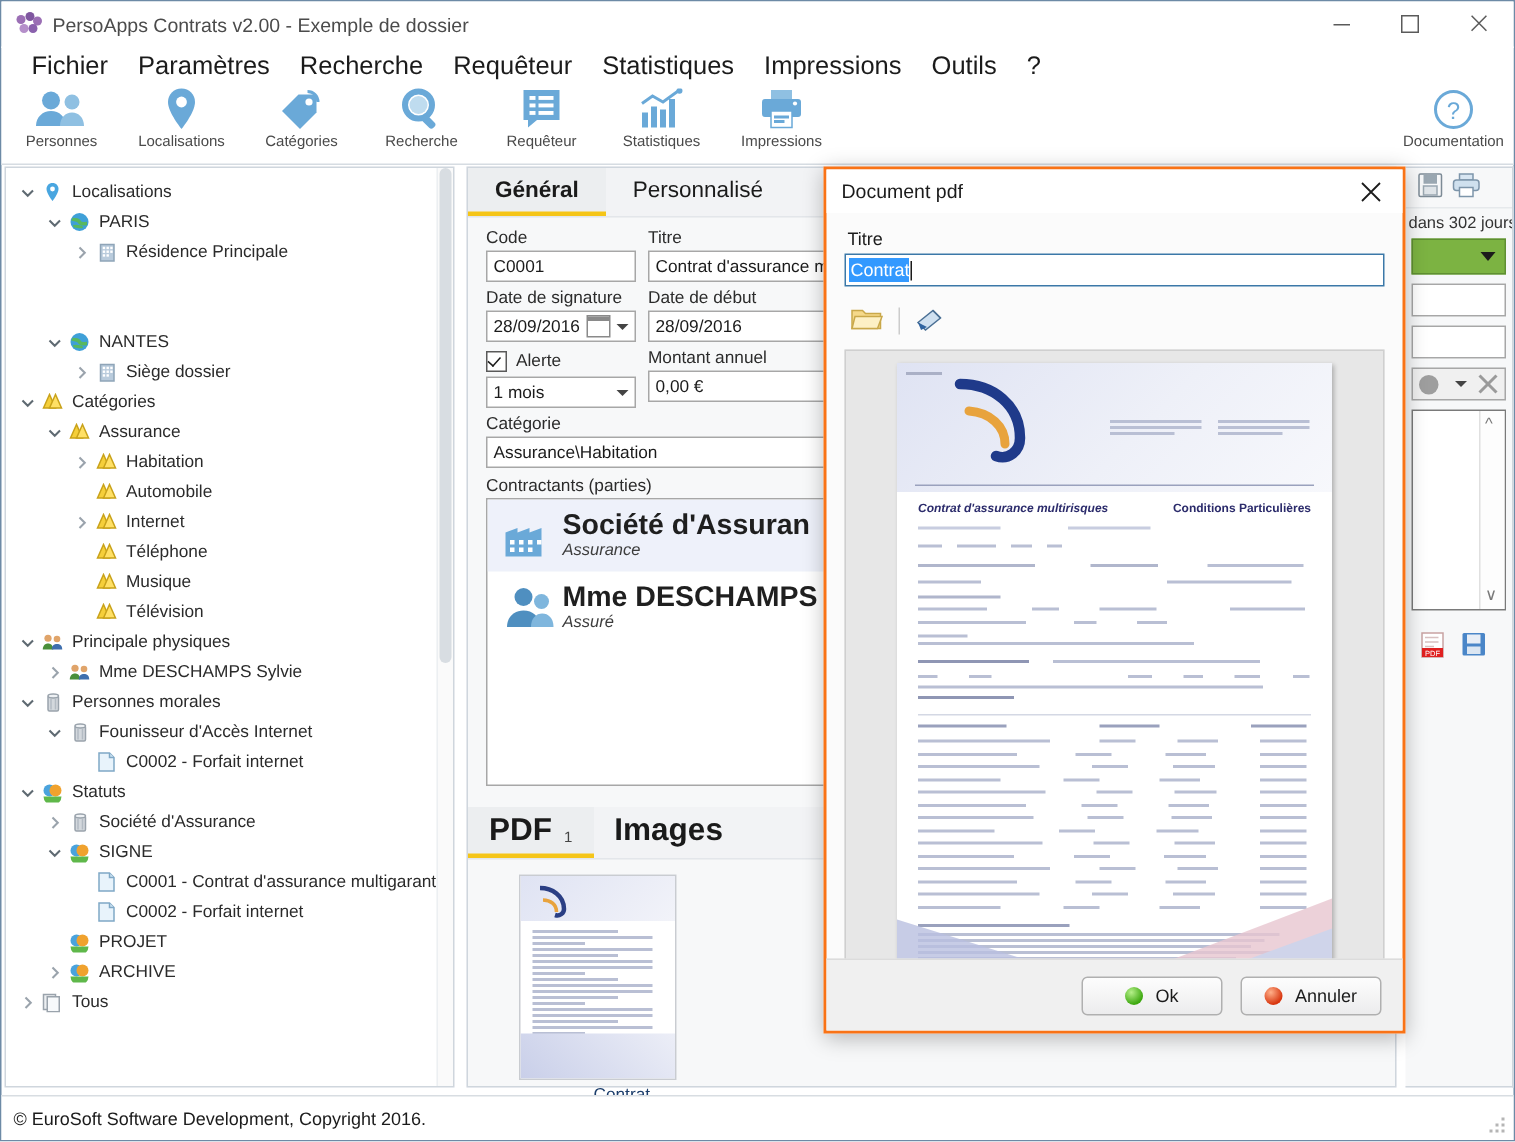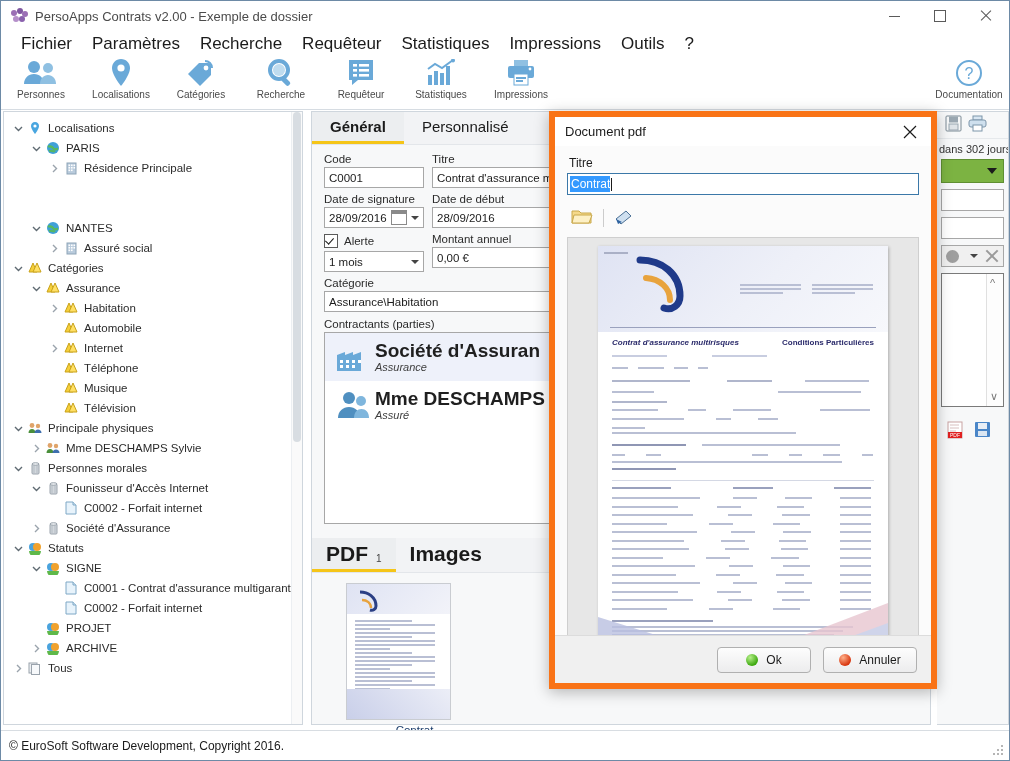--- a/index.html
+++ b/index.html
@@ -126,21 +126,21 @@
   .rp-x{width:14px;height:14px;position:relative;}
   .rp-x:before,.rp-x:after{content:"";position:absolute;left:-1px;top:6px;width:16px;height:2px;background:#9a9a9a;}
   .rp-x:before{transform:rotate(45deg);} .rp-x:after{transform:rotate(-45deg);}
   .rp-list{height:134px;background:#fff;border:1px solid #7a7a7a;margin:6px 4px;box-sizing:border-box;position:relative;}
   .rp-sb{position:absolute;right:0;top:0;width:16px;height:100%;background:#fdfdfd;border-left:1px solid #e0e0e0;}
   .rp-sb .ar{position:absolute;left:3px;color:#7a7a7a;font-size:11px;}
   .rp-sb .up{top:3px;} .rp-sb .dn{bottom:3px;}
   .rp-icons{display:flex;gap:10px;padding:8px 0 0 10px;}
   .dialog{
     position:absolute;left:548px;top:110px;width:388px;height:578px;
-    background:#fbfbfb;border:6px solid #f97316;box-sizing:border-box;
+    background:#fbfbfb;border:2px solid #f97316;box-sizing:border-box;
     box-shadow:0 3px 14px rgba(0,0,0,.28);
   }
   .dlg-title{height:29px;background:#ffffff;display:flex;align-items:center;padding:0 8px 0 10px;}
   .dlg-title .t{font-size:13px;color:#1b1b1b;}
   .dlg-title .x{margin-left:auto;width:26px;height:24px;display:flex;align-items:center;justify-content:center;cursor:default;}
   .dlg-body{padding:4px 12px 0 12px;}
   .dlg-lab{font-size:12px;color:#1b1b1b;margin:6px 0 3px 2px;}
   .dlg-input{height:22px;border:1px solid #3b78a8;background:#fff;display:flex;align-items:center;padding:0 2px;box-sizing:border-box;}
   .sel-text{background:#3399ff;color:#fff;font-size:12px;padding:1px 0 1px 1px;}
   .caret-bar{width:1px;height:13px;background:#1b1b1b;margin-left:1px;}
@@ -393,21 +393,21 @@
               <rect x="3.5" y="2.5" width="1.6" height="1.6" fill="#fff"></rect>
               <rect x="6" y="2.5" width="1.6" height="1.6" fill="#fff"></rect>
               <rect x="8.5" y="2.5" width="1.6" height="1.6" fill="#fff"></rect>
               <rect x="3.5" y="5" width="1.6" height="1.6" fill="#fff"></rect>
               <rect x="6" y="5" width="1.6" height="1.6" fill="#fff"></rect>
               <rect x="8.5" y="5" width="1.6" height="1.6" fill="#fff"></rect>
               <rect x="3.5" y="7.5" width="1.6" height="1.6" fill="#fff"></rect>
               <rect x="6" y="7.5" width="1.6" height="1.6" fill="#fff"></rect>
             </svg>
           </span>
-          <span class="nlabel">Assuré social</span>
+          <span class="nlabel">Siège dossier</span>
         </div>
         <div class="node" style="padding-left: 6px;">
           <span class="chev">
             <svg width="9" height="9" viewBox="0 0 9 9">
               <path d="M1 3l3.5 3.5L8 3" fill="none" stroke="#5f6a72" stroke-width="1.4"></path>
             </svg>
           </span>
           <span class="nico">
             <svg width="14" height="12" viewBox="0 0 14 12">
               <path d="M1 10L5 1l4 9z" fill="#f5cf3a" stroke="#c9a21a"></path>
@@ -563,49 +563,49 @@
         <div class="node" style="padding-left: 42px;">
           <span class="chev"></span>
           <span class="nico">
             <svg width="12" height="14" viewBox="0 0 12 14">
               <path d="M1 1h7l3 3v9H1z" fill="#e8f3fb" stroke="#7fa8c6"></path>
               <path d="M8 1v3h3" fill="#cfe4f2" stroke="#7fa8c6"></path>
             </svg>
           </span>
           <span class="nlabel">C0002 - Forfait internet</span>
         </div>
+        <div class="node" style="padding-left: 6px;">
+          <span class="chev">
+            <svg width="9" height="9" viewBox="0 0 9 9">
+              <path d="M1 3l3.5 3.5L8 3" fill="none" stroke="#5f6a72" stroke-width="1.4"></path>
+            </svg>
+          </span>
+          <span class="nico">
+            <svg width="14" height="13" viewBox="0 0 14 13">
+              <circle cx="5" cy="5" r="4" fill="#4aa3dd"></circle>
+              <circle cx="9" cy="5" r="4" fill="#f0a22e"></circle>
+              <path d="M1 9a6 6 0 0 0 12 0z" fill="#5fb84a"></path>
+            </svg>
+          </span>
+          <span class="nlabel">Statuts</span>
+        </div>
         <div class="node" style="padding-left: 24px;">
           <span class="chev">
             <svg width="9" height="9" viewBox="0 0 9 9">
               <path d="M3 1l3.5 3.5L3 8" fill="none" stroke="#9aa3ac" stroke-width="1.4"></path>
             </svg>
           </span>
           <span class="nico">
             <svg width="11" height="13" viewBox="0 0 11 13">
               <rect x="2" y="2" width="7" height="10" rx="1" fill="#d3d8dd" stroke="#9aa3ac"></rect>
               <ellipse cx="5.5" cy="2" rx="3.5" ry="1.3" fill="#eef1f4" stroke="#9aa3ac"></ellipse>
               <path d="M4 4v7M7 4v7" stroke="#b3bbc3"></path>
             </svg>
           </span>
           <span class="nlabel">Société d'Assurance</span>
-        </div>
-        <div class="node" style="padding-left: 6px;">
-          <span class="chev">
-            <svg width="9" height="9" viewBox="0 0 9 9">
-              <path d="M1 3l3.5 3.5L8 3" fill="none" stroke="#5f6a72" stroke-width="1.4"></path>
-            </svg>
-          </span>
-          <span class="nico">
-            <svg width="14" height="13" viewBox="0 0 14 13">
-              <circle cx="5" cy="5" r="4" fill="#4aa3dd"></circle>
-              <circle cx="9" cy="5" r="4" fill="#f0a22e"></circle>
-              <path d="M1 9a6 6 0 0 0 12 0z" fill="#5fb84a"></path>
-            </svg>
-          </span>
-          <span class="nlabel">Statuts</span>
         </div>
         <div class="node" style="padding-left: 24px;">
           <span class="chev">
             <svg width="9" height="9" viewBox="0 0 9 9">
               <path d="M1 3l3.5 3.5L8 3" fill="none" stroke="#5f6a72" stroke-width="1.4"></path>
             </svg>
           </span>
           <span class="nico">
             <svg width="14" height="13" viewBox="0 0 14 13">
               <circle cx="5" cy="5" r="4" fill="#4aa3dd"></circle>

